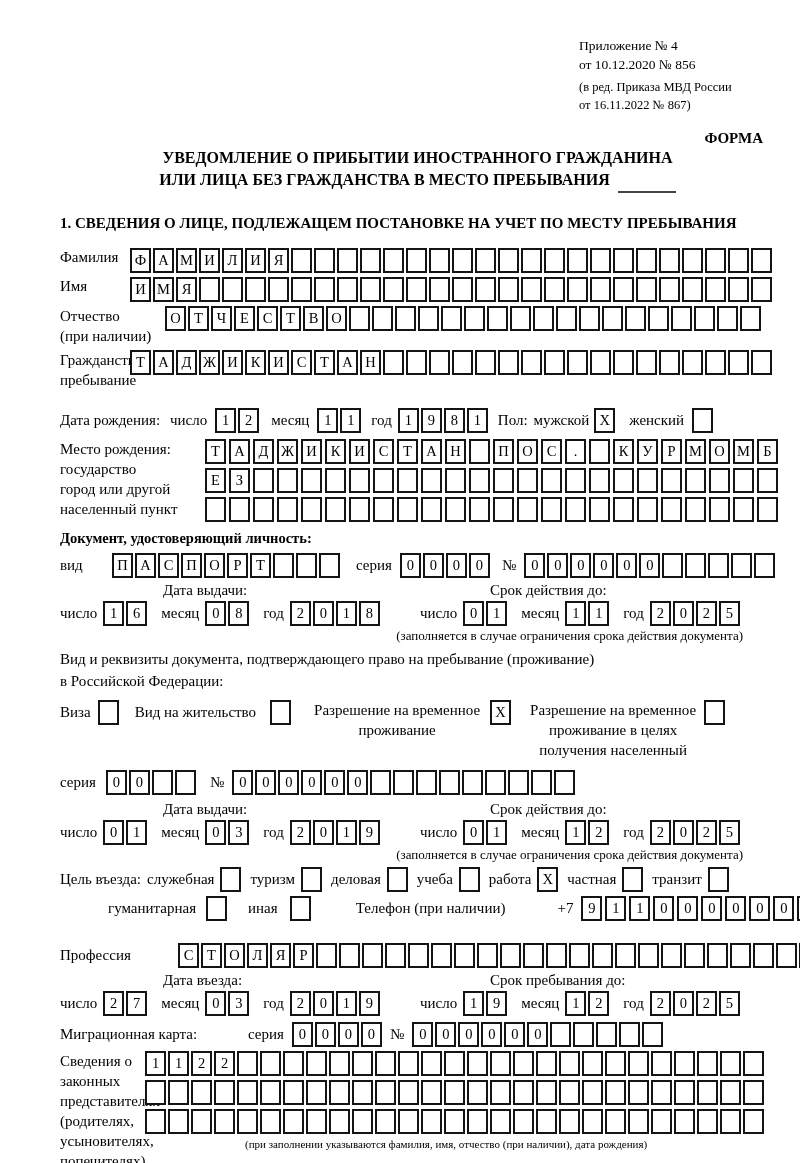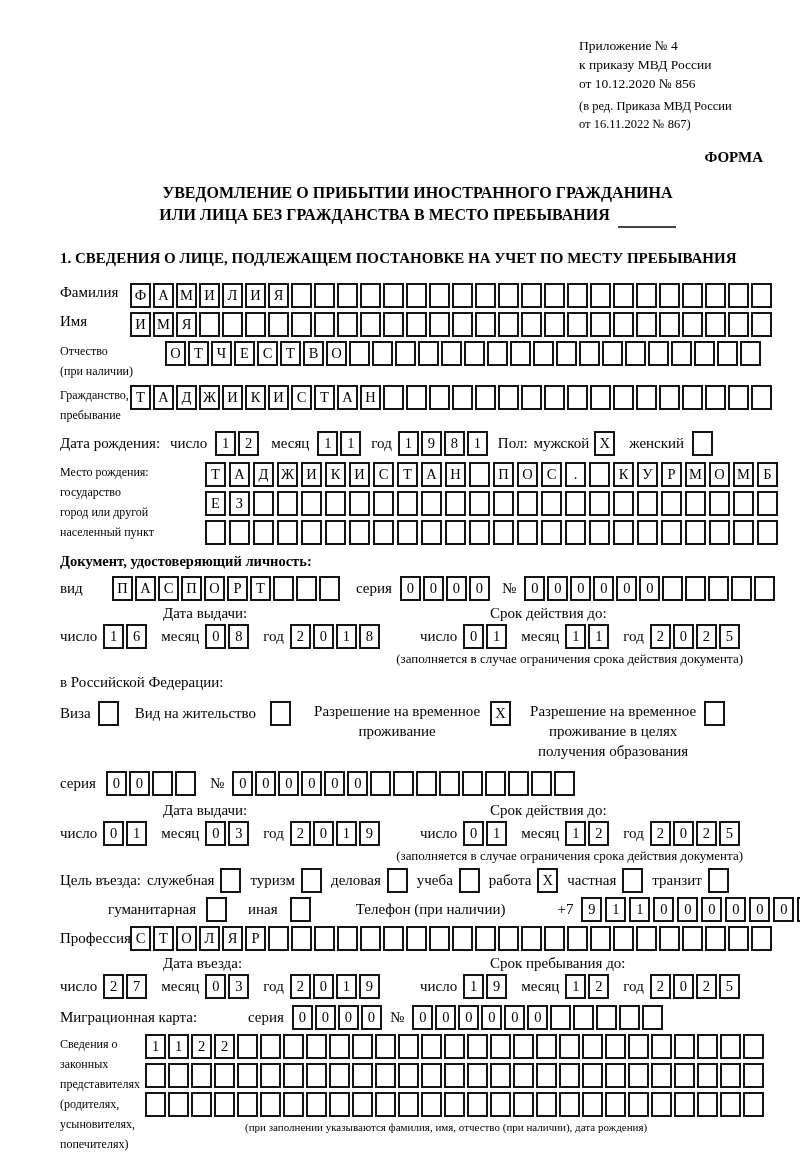--- a/index.html
+++ b/index.html
@@ -2,26 +2,26 @@
 <html><head>
 <meta charset="utf-8">
 <style>
   *{margin:0;padding:0;box-sizing:border-box;}
   html,body{background:#fff;}
   body{width:800px;font-family:"Liberation Serif",serif;color:#000;}
   .page{width:800px;height:1163px;background:#fff;padding:36px 25px 0 60px;overflow:hidden;position:relative;}
   .appendix{width:196px;margin-left:auto;font-size:13.5px;line-height:19px;}
   .appendix .rev{font-size:12.5px;line-height:18px;margin-top:4px;}
   .form-label{text-align:right;font-weight:bold;font-size:15px;margin-top:16px;padding-right:12px;}
-  .title{text-align:center;font-weight:bold;font-size:16px;line-height:22px;margin-top:16px;}
+  .title{text-align:center;font-weight:bold;font-size:16px;line-height:22px;}
   .blank-line{display:inline-block;width:58px;border-bottom:2px solid #444;margin-left:8px;vertical-align:baseline;}
   .sec-heading{font-weight:bold;font-size:15px;margin-top:22px;margin-bottom:16px;}
   .row{display:flex;align-items:flex-start;margin-bottom:4px;}
   .lbl{font-size:15px;line-height:18px;flex:0 0 auto;}
-  .lbl2{font-size:12px;line-height:20px;flex:0 0 auto;}
+  .lbl2{font-size:15px;line-height:20px;flex:0 0 auto;}
   .cells{display:flex;flex:0 0 auto;flex-wrap:nowrap;}
   .cell{display:inline-flex;align-items:center;justify-content:center;width:21px;height:25px;border:2px solid #141414;margin-right:2px;font-size:14.5px;flex:0 0 auto;background:#fff;}
   .wide .cell{margin-right:3px;}
   .stack{display:flex;flex-direction:column;}
   .stack .cells{margin-bottom:4px;}
   .w70{width:70px;} .w105{width:105px;} .w145{width:145px;} .w52{width:52px;} .w85{width:85px;}
   .doc-heading{font-weight:bold;font-size:14.5px;text-align:left;margin:4px 0 6px 0;}
   .inline-lbl{font-size:15px;line-height:25px;flex:0 0 auto;}
   .dh{display:flex;font-size:15px;margin-bottom:2px;}
   .dh-left{width:360px;padding-left:103px;}
@@ -43,21 +43,20 @@
   .mig-note{font-size:11px;margin-left:162px;}
   .checkbox{flex:0 0 auto;}
 </style>
 </head>
 <body>
 
 <div class="page">
 
   <div class="appendix">
     <div>Приложение № 4</div>
-    <div>к приказу МВД России</div>
     <div>от 10.12.2020 № 856</div>
     <div class="rev">
       <div>(в ред. Приказа МВД России</div>
       <div>от 16.11.2022 № 867)</div>
     </div>
   </div>
 
   <div class="form-label">ФОРМА</div>
 
   <div class="title">
@@ -194,21 +193,21 @@
         <span class="cell"></span>
         <span class="cell"></span>
         <span class="cell"></span>
         <span class="cell"></span>
         <span class="cell"></span>
         <span class="cell"></span>
         <span class="cell"></span>
       </span>
   </div>
 
-  <div class="row" style="margin-top:6px;align-items:center;">
+  <div class="row" style="margin-top:18px;align-items:center;">
     <span class="inline-lbl" style="width:110px">Дата рождения:</span>
     <span class="inline-lbl" style="margin-right:8px">число</span>
     <span class="cells">
         <span class="cell">1</span>
         <span class="cell">2</span>
       </span>
     <span class="inline-lbl" style="margin:0 8px 0 10px">месяц</span>
     <span class="cells">
         <span class="cell">1</span>
         <span class="cell">1</span>
@@ -398,20 +397,21 @@
       <span class="cells">
           <span class="cell">2</span>
           <span class="cell">0</span>
           <span class="cell">2</span>
           <span class="cell">5</span>
         </span>
     </span>
   </div>
   <div class="note-right">(заполняется в случае ограничения срока действия документа)</div>
 
+  <div class="intro">Вид и реквизиты документа, подтверждающего право на пребывание (проживание)</div>
   <div class="intro">в Российской Федерации:</div>
 
   <div class="row options-row">
     <span class="opt" style="margin-right:14px;">
       <span class="lbl">Виза</span>
       <span class="cells checkbox">
           <span class="cell"></span>
         </span>
     </span>
     <span class="opt" style="margin-right:18px;">
@@ -420,21 +420,21 @@
           <span class="cell"></span>
         </span>
     </span>
     <span class="opt" style="margin-right:16px;">
       <span class="lbl opt-multi" style="width:172px">Разрешение на временное проживание</span>
       <span class="cells checkbox">
           <span class="cell">X</span>
         </span>
     </span>
     <span class="opt">
-      <span class="lbl opt-multi" style="width:168px">Разрешение на временное проживание в целях получения образования</span>
+      <span class="lbl opt-multi" style="width:168px">Разрешение на временное проживание в целях получения населенный</span>
       <span class="cells checkbox">
           <span class="cell"></span>
         </span>
     </span>
   </div>
 
   <div class="row" style="align-items:center;margin-bottom:6px;">
     <span class="inline-lbl" style="margin-right:10px">серия</span>
     <span class="cells">
         <span class="cell">0</span>
@@ -575,21 +575,21 @@
         <span class="cell">0</span>
         <span class="cell">0</span>
         <span class="cell">0</span>
         <span class="cell">0</span>
         <span class="cell">0</span>
         <span class="cell">0</span>
         <span class="cell"></span>
       </span>
   </div>
 
-  <div class="row" style="margin-top:4px;">
+  <div class="row" style="margin-top:22px;gap:48px;">
     <span class="lbl w70" style="line-height:25px">Профессия</span>
     <span class="cells">
         <span class="cell">С</span>
         <span class="cell">Т</span>
         <span class="cell">О</span>
         <span class="cell">Л</span>
         <span class="cell">Я</span>
         <span class="cell">Р</span>
         <span class="cell"></span>
         <span class="cell"></span>

